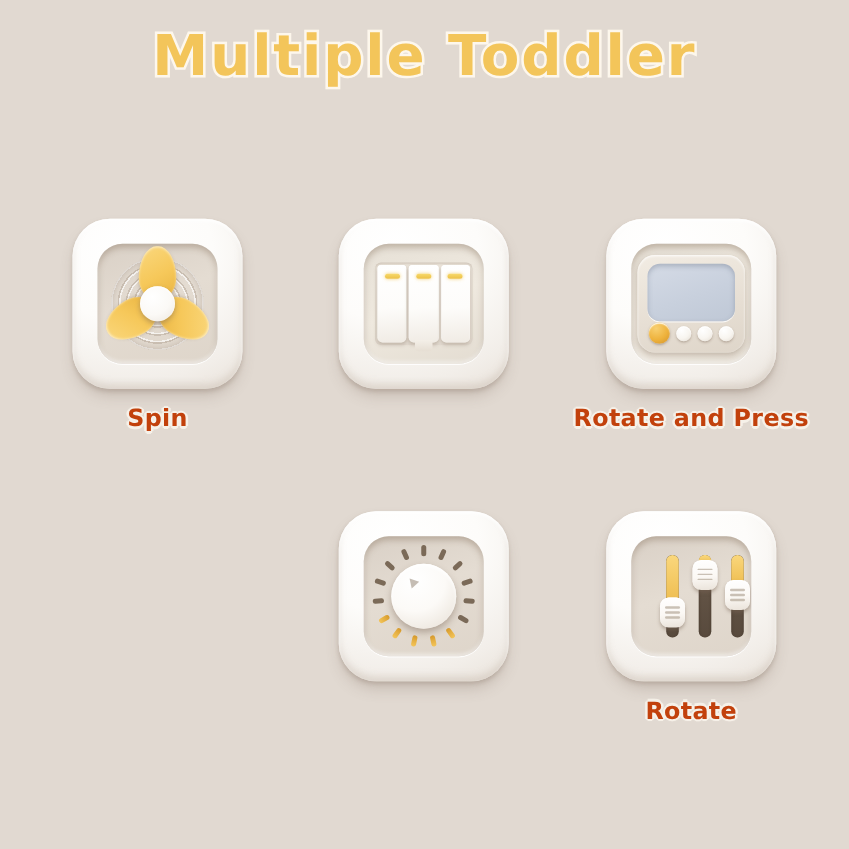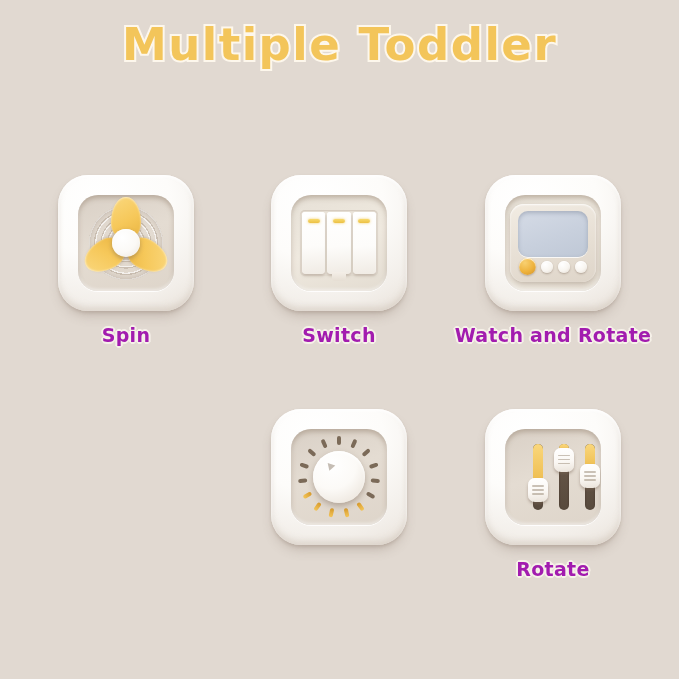--- a/index.html
+++ b/index.html
@@ -72,21 +72,21 @@
   .inset.pale{
     background:linear-gradient(160deg,#e6e0d6 0%,#efe9df 50%,#e3dcd1 100%);
   }
 
   
   .label{
     margin-top:13px;
     font-family:"DejaVu Sans", sans-serif;
     font-size:19px;
     font-weight:600;
-    color:#a21caf;
+    color:#c2410c;
     letter-spacing:.3px;
     text-shadow:
       0 0 3px #f6f1e9,
       1px 1px 0 #f6f1e9, -1px 1px 0 #f6f1e9,
       1px -1px 0 #f6f1e9, -1px -1px 0 #f6f1e9,
       0 2px 0 #f6f1e9, 2px 0 0 #f6f1e9, -2px 0 0 #f6f1e9, 0 -2px 0 #f6f1e9;
   }
 
   
   .fan-wrap{position:absolute;inset:0;}
@@ -299,38 +299,37 @@
             <div class="rocker">
                 <span class="led"></span>
                 <span class="sw-tab"></span>
               </div>
             <div class="rocker">
                 <span class="led"></span>
               </div>
           </div>
         </div>
       </div>
-      <div class="label">Switch</div>
     </div>
 
     <div class="cell c2 r0">
       <div class="tile">
         <div class="inset pale">
           <div class="tv-body">
             <div class="tv-screen"></div>
             <div class="tv-btns">
               <span class="btn-round big"></span>
               <span class="btn-round small"></span>
               <span class="btn-round small"></span>
               <span class="btn-round small"></span>
             </div>
           </div>
         </div>
       </div>
-      <div class="label">Watch and Rotate</div>
+      <div class="label">Rotate and Press</div>
     </div>
 
 
     <div class="cell c1 r1">
       <div class="tile">
         <div class="inset">
           <div class="knob-area">
             <div class="tick on" style="transform:rotate(-120deg)"></div>
             <div class="tick on" style="transform:rotate(-144deg)"></div>
             <div class="tick on" style="transform:rotate(-168deg)"></div>

